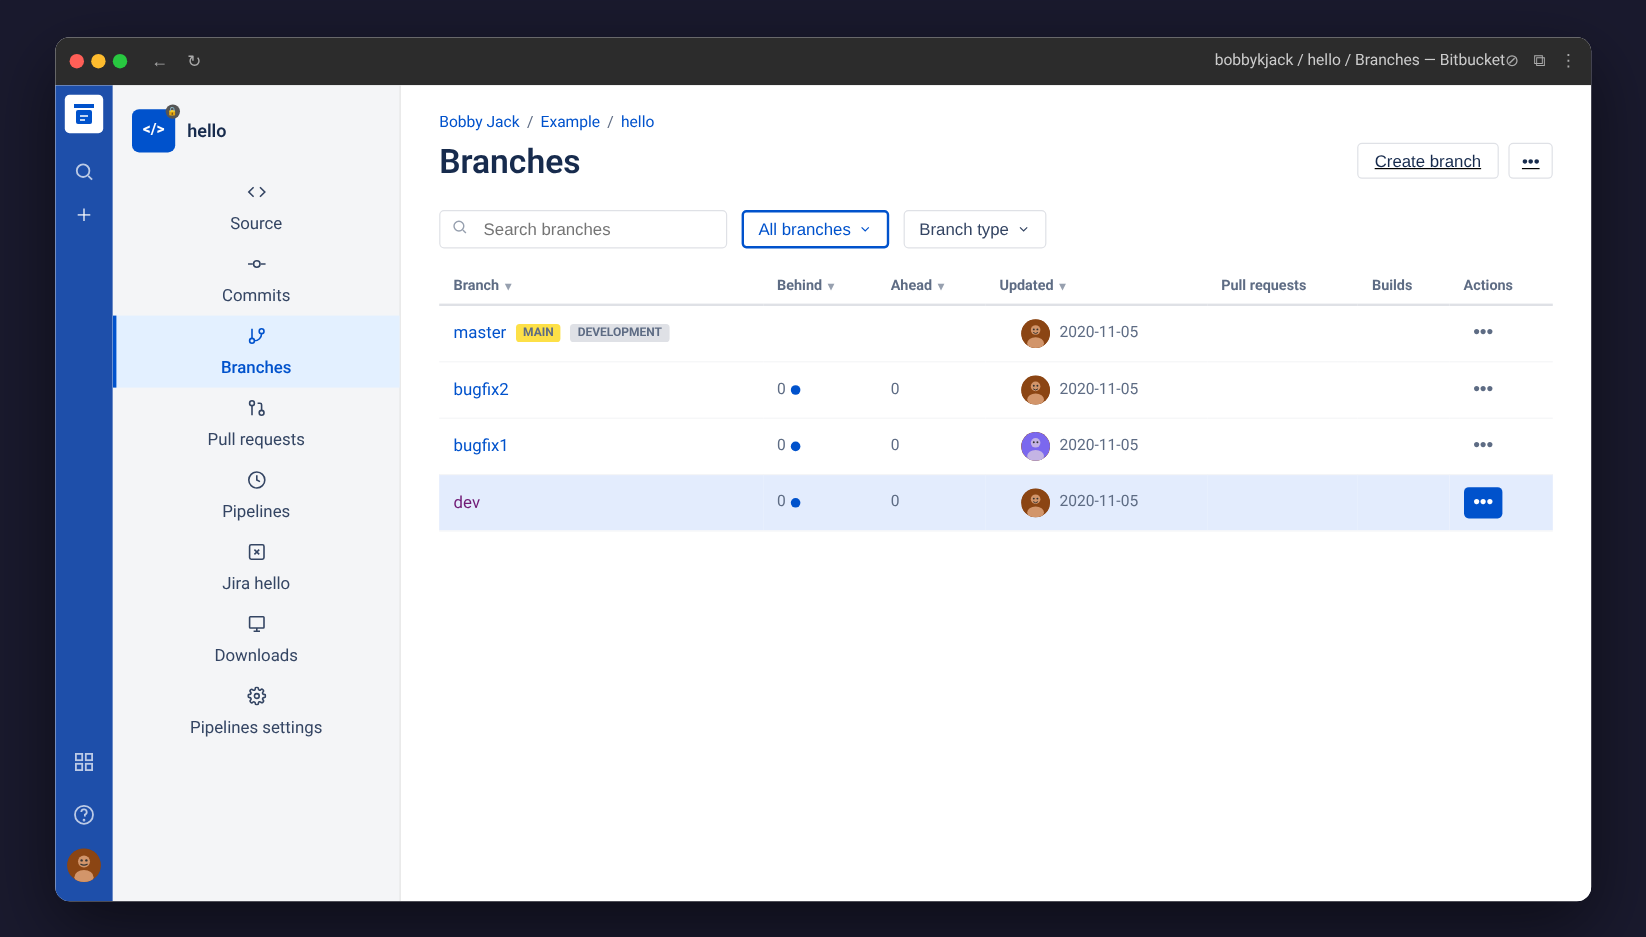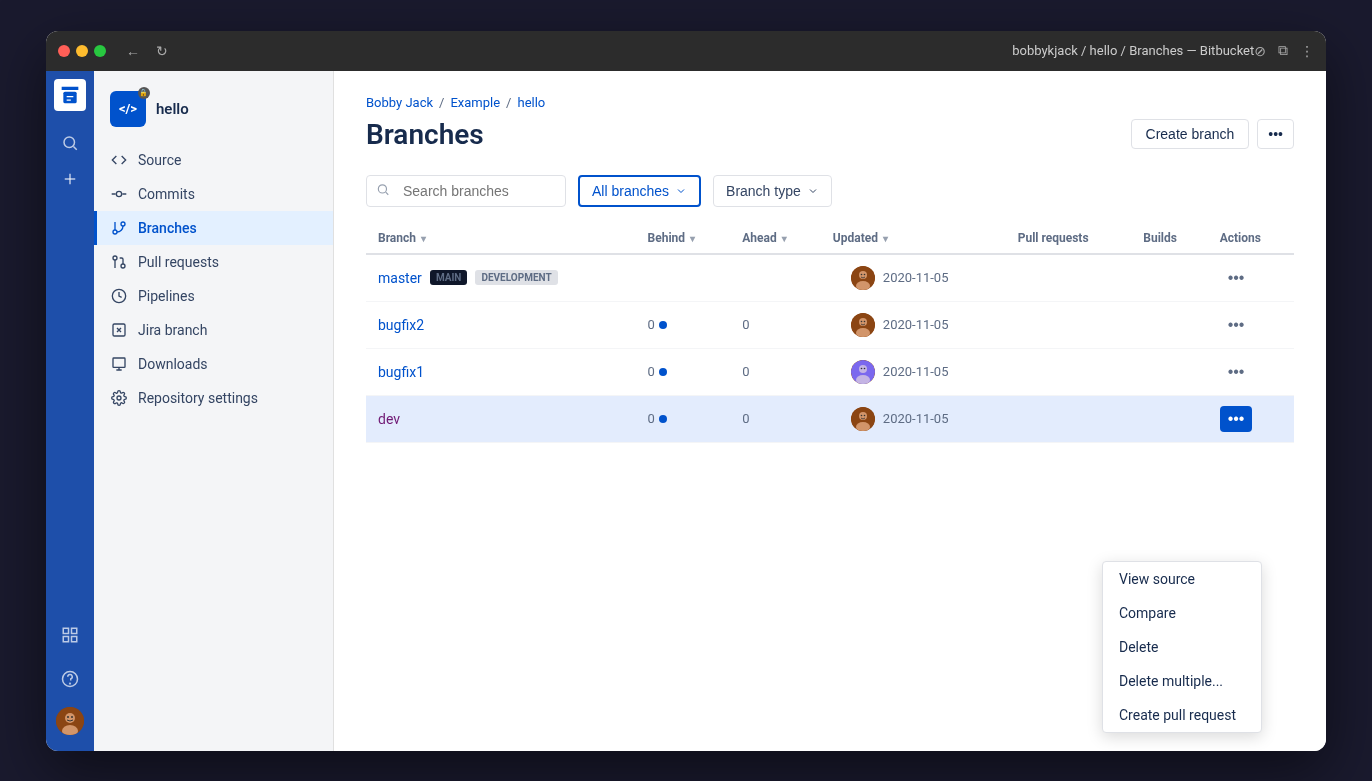--- a/index.html
+++ b/index.html
@@ -197,20 +197,21 @@
 
     .sidebar-nav-item {
       display: flex;
       align-items: center;
       gap: 10px;
       padding: 8px 16px;
       cursor: pointer;
       color: #344563;
       font-size: 14px;
       text-decoration: none;
+      flex-direction: column;
     }
     .sidebar-nav-item.active {
       background: #e3f0ff;
       color: #0052cc;
       font-weight: 500;
       border-left: 3px solid #0052cc;
       padding-left: 13px;
     }
     .sidebar-nav-item .nav-icon {
       width: 18px;
@@ -249,20 +250,21 @@
     }
     .page-title {
       font-size: 28px;
       font-weight: 600;
       color: #172b4d;
     }
     .header-actions {
       display: flex;
       align-items: flex-end;
       gap: 8px;
+      text-decoration: underline;
     }
     .btn-primary {
       background: #fff;
       border: 1px solid #dfe1e6;
       border-radius: 4px;
       padding: 6px 14px;
       font-size: 14px;
       cursor: pointer;
       color: #172b4d;
       font-weight: 500;
@@ -286,21 +288,21 @@
     }
     .search-input-wrap {
       position: relative;
     }
     .search-input-wrap input {
       border: 1px solid #dfe1e6;
       border-radius: 4px;
       padding: 7px 12px 7px 36px;
       font-size: 14px;
       color: #344563;
-      width: 200px;
+      width: 240px;
       outline: none;
     }
     .search-input-wrap .search-icon-pos {
       position: absolute;
       left: 10px;
       top: 50%;
       transform: translateY(-50%);
       color: #97a0af;
       font-size: 14px;
     }
@@ -365,21 +367,21 @@
     }
     .badge {
       font-size: 10px;
       font-weight: 700;
       padding: 2px 6px;
       border-radius: 3px;
       background: #dfe1e6;
       color: #5e6c84;
       text-transform: uppercase;
     }
-    .badge.main { background: #0f172a; }
+    .badge.main { background: #fde047; }
     .badge.development { background: #dfe1e6; }
 
     .behind-ahead-cell {
       display: flex;
       align-items: center;
       gap: 4px;
       font-size: 13px;
       color: #5e6c84;
     }
     .dot-indicator {
@@ -577,41 +579,41 @@
         <span>Pipelines</span>
       </div>
 
       <div class="sidebar-nav-item">
         <span class="nav-icon">
           <svg width="16" height="16" viewBox="0 0 24 24" fill="none" stroke="currentColor" stroke-width="2">
             <rect x="3" y="3" width="18" height="18" rx="2"></rect>
               <path d="M9 9l6 6M15 9l-6 6"></path>
           </svg>
         </span>
-        <span>Jira branch</span>
+        <span>Jira hello</span>
       </div>
 
       <div class="sidebar-nav-item">
         <span class="nav-icon">
           <svg width="16" height="16" viewBox="0 0 24 24" fill="none" stroke="currentColor" stroke-width="2">
             <rect x="3" y="3" width="18" height="14" rx="1"></rect>
               <path d="M8 21h8M12 17v4"></path>
           </svg>
         </span>
         <span>Downloads</span>
       </div>
 
       <div class="sidebar-nav-item">
         <span class="nav-icon">
           <svg width="16" height="16" viewBox="0 0 24 24" fill="none" stroke="currentColor" stroke-width="2">
             <circle cx="12" cy="12" r="3"></circle>
             <path d="M19.4 15a1.65 1.65 0 0 0 .33 1.82l.06.06a2 2 0 0 1-2.83 2.83l-.06-.06a1.65 1.65 0 0 0-1.82-.33 1.65 1.65 0 0 0-1 1.51V21a2 2 0 0 1-4 0v-.09A1.65 1.65 0 0 0 9 19.4a1.65 1.65 0 0 0-1.82.33l-.06.06a2 2 0 0 1-2.83-2.83l.06-.06A1.65 1.65 0 0 0 4.68 15a1.65 1.65 0 0 0-1.51-1H3a2 2 0 0 1 0-4h.09A1.65 1.65 0 0 0 4.6 9a1.65 1.65 0 0 0-.33-1.82l-.06-.06a2 2 0 0 1 2.83-2.83l.06.06A1.65 1.65 0 0 0 9 4.68a1.65 1.65 0 0 0 1-1.51V3a2 2 0 0 1 4 0v.09a1.65 1.65 0 0 0 1 1.51 1.65 1.65 0 0 0 1.82-.33l.06-.06a2 2 0 0 1 2.83 2.83l-.06.06A1.65 1.65 0 0 0 19.4 9a1.65 1.65 0 0 0 1.51 1H21a2 2 0 0 1 0 4h-.09a1.65 1.65 0 0 0-1.51 1z"></path>
           </svg>
         </span>
-        <span>Repository settings</span>
+        <span>Pipelines settings</span>
       </div>
     </div>
 
     <div class="main-content" style="position:relative;">
 
       <div class="breadcrumb">
         <a>Bobby Jack</a>
         <span>/</span>
         <a>Example</a>
         <span>/</span>
@@ -807,22 +809,15 @@
             </td>
             <td></td>
             <td></td>
             <td>
               <button class="actions-btn active">•••</button>
             </td>
           </tr>
         </tbody>
       </table>
 
-      <div class="context-menu">
-        <div class="context-menu-item">View source</div>
-        <div class="context-menu-item">Compare</div>
-        <div class="context-menu-item">Delete</div>
-        <div class="context-menu-item">Delete multiple...</div>
-        <div class="context-menu-item">Create pull request</div>
-      </div>
     </div>
   </div>
 </div>
 
 </body></html>

